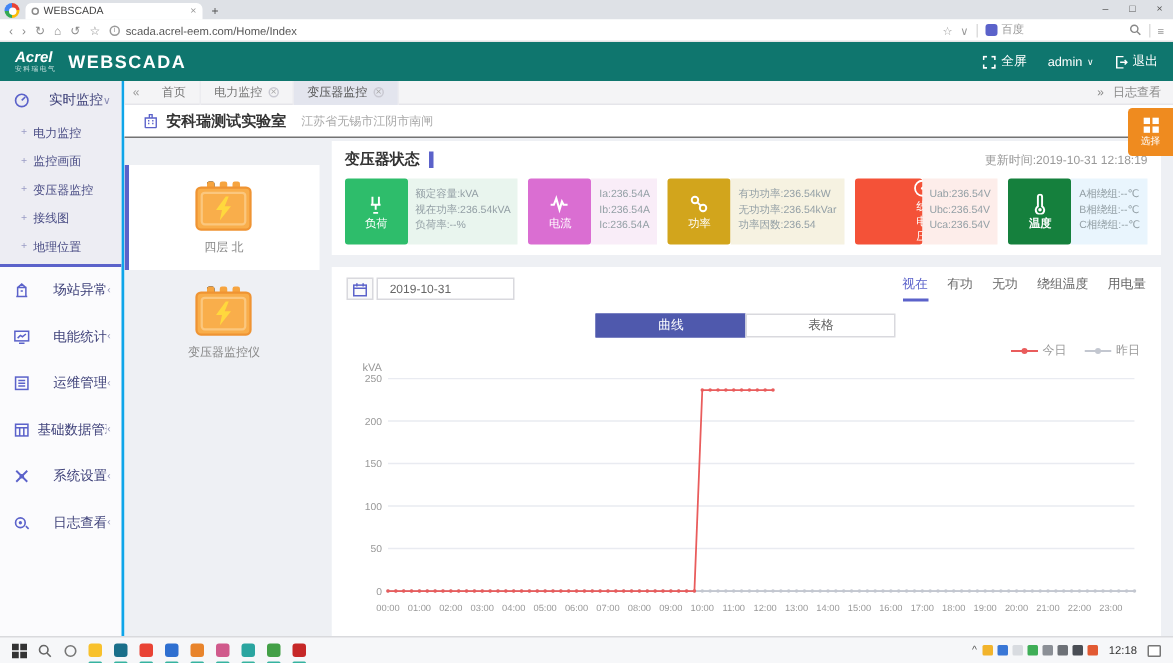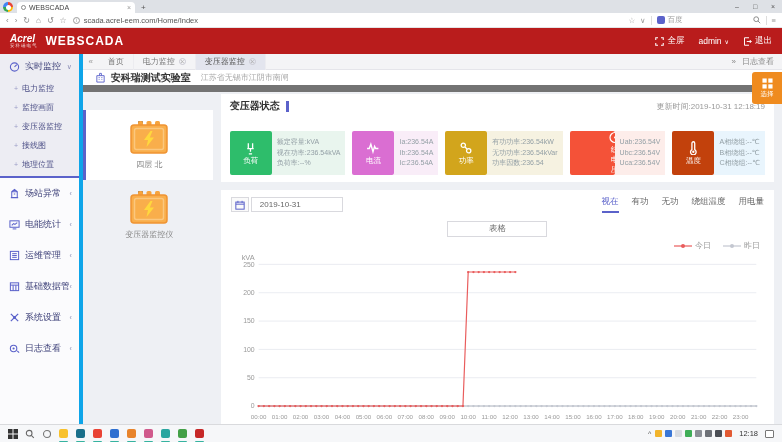--- a/index.html
+++ b/index.html
@@ -21,32 +21,32 @@
   .wincontrols span { width:18px; text-align:center; font-size:7px; color:#555; line-height:13px; }
   .addressbar { height:15px; background:#fff; border-bottom:1px solid #e4e4e6; display:flex; align-items:center; padding:0 6px; font-size:9px; color:#777; }
   .addressbar .nav { margin-right:6px; font-size:8px; color:#8a8a8a; }
   .urlbox { flex:1; display:flex; align-items:center; height:11px; font-size:7.5px; color:#555; }
   .urlbox .info { width:7px; height:7px; border-radius:50%; border:1px solid #9a9a9a; font-size:5px; color:#9a9a9a; display:flex; align-items:center; justify-content:center; margin-right:4px; }
   .addr-extras { display:flex; align-items:center; font-size:7.5px; color:#999; }
   .addr-extras .sep { width:1px; height:9px; background:#ddd; margin:0 5px; }
   .engine-ic { width:8px; height:8px; background:#5b62ca; border-radius:2px; margin-right:3px; }
 
   
-  .appheader { height:26px; background:#b91c1c; display:flex; align-items:center; color:#fff; padding:0 10px; }
+  .appheader { height:26px; background:#0f766e; display:flex; align-items:center; color:#fff; padding:0 10px; }
   .logo { display:flex; flex-direction:column; line-height:1; margin-right:8px; }
   .logo .l1 { font-size:10px; font-weight:bold; font-style:italic; }
   .logo .l2 { font-size:4.5px; opacity:.8; letter-spacing:1px; }
   .product { font-size:12px; font-weight:bold; letter-spacing:1px; }
   .hdr-right { margin-left:auto; display:flex; align-items:center; gap:14px; font-size:8.5px; }
   .hdr-item { display:flex; align-items:center; gap:3px; cursor:pointer; }
   .hdr-item svg { display:block; }
 
   
   .appbody { display:flex; height:370px; }
-  .sidebar { width:95px; background:#fbfbfd; border-right:4px solid #0ea5e9; overflow:hidden; }
+  .sidebar { width:95px; background:#fbfbfd; border-right:2px solid #0ea5e9; overflow:hidden;text-align:right; }
   .sb-activeblock { background:#ededf3; padding-bottom:2px; }
   .sb-group { height:25px; display:flex; align-items:center; padding:0 7px 0 9px; font-size:9px; color:#3e4179; cursor:pointer; }
   .sb-group .ic { width:11px; height:11px; margin-right:5px; flex:0 0 auto; }
   .sb-group .lbl { flex:1; white-space:nowrap; overflow:hidden; }
   .sb-group .chev { color:#8b8db5; font-size:7px; }
   .sb-child { height:19px; display:flex; align-items:center; padding-left:14px; font-size:8px; color:#4a4d85; cursor:pointer; }
   .sb-child .bullet { color:#9a9cc5; font-size:7px; margin-right:4px; }
   .sb-divider { height:2px; background:#5b62ca; }
   .sb-rest .sb-group { height:31px; }
 
@@ -54,39 +54,39 @@
 
   
   .pagetabs { height:16px; background:#f4f4f6; border-bottom:1px solid #e5e5ea; display:flex; align-items:center; font-size:8px; color:#777; }
   .pt-arrow { width:16px; text-align:center; color:#999; cursor:pointer; }
   .ptab { height:16px; display:flex; align-items:center; padding:0 9px; gap:4px; border-right:1px solid #ececf0; cursor:pointer; white-space:nowrap; }
   .ptab.active { background:#e3e5ee; color:#555; }
   .ptab .x { color:#aaa; font-size:7px; border:1px solid #c9c9d2; border-radius:50%; width:7px; height:7px; line-height:6px; text-align:center; }
   .pt-right { margin-left:auto; display:flex; align-items:center; gap:6px; padding-right:8px; color:#888; cursor:pointer; }
 
   
-  .stationrow { height:22px; background:#fff; border-bottom:7px solid #737373; display:flex; align-items:center; padding-left:12px; }
+  .stationrow { height:22px; background:#fff; border-bottom:1px solid #737373; display:flex; align-items:center; padding-left:12px; }
   .stationrow .bic { margin-right:5px; }
   .st-name { font-size:10px; font-weight:bold; color:#333; }
   .st-loc { font-size:8px; color:#aaa; margin-left:10px; }
 
   
   .content { flex:1; display:flex; padding-top:2px; overflow:hidden; }
   .devcol { width:130px; flex:0 0 auto; padding-top:16px; }
   .devcard { height:70px; display:flex; flex-direction:column; align-items:center; justify-content:center; cursor:pointer; border-left:3px solid transparent; }
   .devcard.sel { background:#fff; border-left-color:#5b62ca; }
   .devcard .dlbl { font-size:8px; color:#888; margin-top:3px; }
 
   .rightarea { flex:1; margin:0 8px 0 8px; display:flex; flex-direction:column; overflow:hidden; }
   .statuspanel { background:#fff; padding:5px 9px 7px; }
   .status-head { display:flex; align-items:center; }
   .status-title { font-size:10px; font-weight:bold; color:#333; }
   .status-bar { width:3px; height:11px; background:#5b62ca; margin-left:6px; }
   .update-time { margin-left:auto; font-size:8px; color:#999; }
-  .cardsrow { display:flex; gap:7px; margin-top:18px; }
+  .cardsrow { display:flex; gap:7px; margin-top:6px; }
   .mcard { flex:1; display:flex; height:44px; }
   .mcard .mic { width:42px; flex:0 0 auto; display:flex; flex-direction:column; align-items:center; justify-content:center; color:#fff; border-radius:2px; }
   .mcard .mic .mlbl { font-size:7.5px; margin-top:1px; }
   .mcard .mtxt { flex:1; padding:2px 5px; font-size:7px; color:#94a0a6; display:flex; flex-direction:column; justify-content:center; line-height:1.55; white-space:nowrap; overflow:hidden; }
 
   .chartpanel { background:#fff; margin-top:8px; flex:1; padding:6px 10px 2px; display:flex; flex-direction:column; }
   .ctrlrow { display:flex; align-items:center; }
   .calbtn { width:18px; height:15px; border:1px solid #d9d9de; background:#fafafa; display:flex; align-items:center; justify-content:center; cursor:pointer; }
   .datebox { width:92px; height:15px; border:1px solid #d9d9de; font-size:8px; color:#666; display:flex; align-items:center; padding-left:8px; margin-left:2px; cursor:pointer; }
   .metrictabs { margin-left:auto; display:flex; gap:13px; font-size:8.5px; color:#666; }
@@ -393,21 +393,21 @@
                     </svg>
                     <span class="mlbl">线电压</span>
                   </div>
                   <div class="mtxt" style="background: rgb(253, 237, 234);">
                     <span>Uab:236.54V</span>
                     <span>Ubc:236.54V</span>
                     <span>Uca:236.54V</span>
                   </div>
                 </div>
                 <div class="mcard">
-                  <div class="mic" style="background: #c2410c;">
+                  <div class="mic" style="background: #15803d; font-weight: bold;">
                     <svg width="14" height="14" viewBox="0 0 13 13">
                       <path d="M5.5 2a1.3 1.3 0 012.6 0v6a2.6 2.6 0 11-2.6 0z" fill="none" stroke="#fff" stroke-width="1.2"></path>
                       <circle cx="6.8" cy="10" r="1.1" fill="#fff"></circle>
                     </svg>
                     <span class="mlbl">温度</span>
                   </div>
                   <div class="mtxt" style="background: rgb(233, 245, 253);">
                     <span>A相绕组:--℃</span>
                     <span>B相绕组:--℃</span>
                     <span>C相绕组:--℃</span>
@@ -429,20 +429,21 @@
               <span class="datebox">2019-10-31</span>
               <div class="metrictabs" id="mtabs">
                   <span class="mtab active">视在</span>
                   <span class="mtab">有功</span>
                   <span class="mtab">无功</span>
                   <span class="mtab">绕组温度</span>
                   <span class="mtab">用电量</span>
                 </div>
             </div>
             <div class="togglerow" id="togglerow">
+                <span class="tbtn active">曲线</span>
                 <span class="tbtn">表格</span>
               </div>
             <div class="legendrow" id="legendrow">
                 <span class="litem">
                   <svg width="18" height="6" viewBox="0 0 18 6">
                     <line x1="0" y1="3" x2="18" y2="3" stroke="#e95c5c" stroke-width="1.2"></line>
                     <circle cx="9" cy="3" r="2" fill="#e95c5c"></circle>
                   </svg>
                   <span>今日</span>
                 </span>

